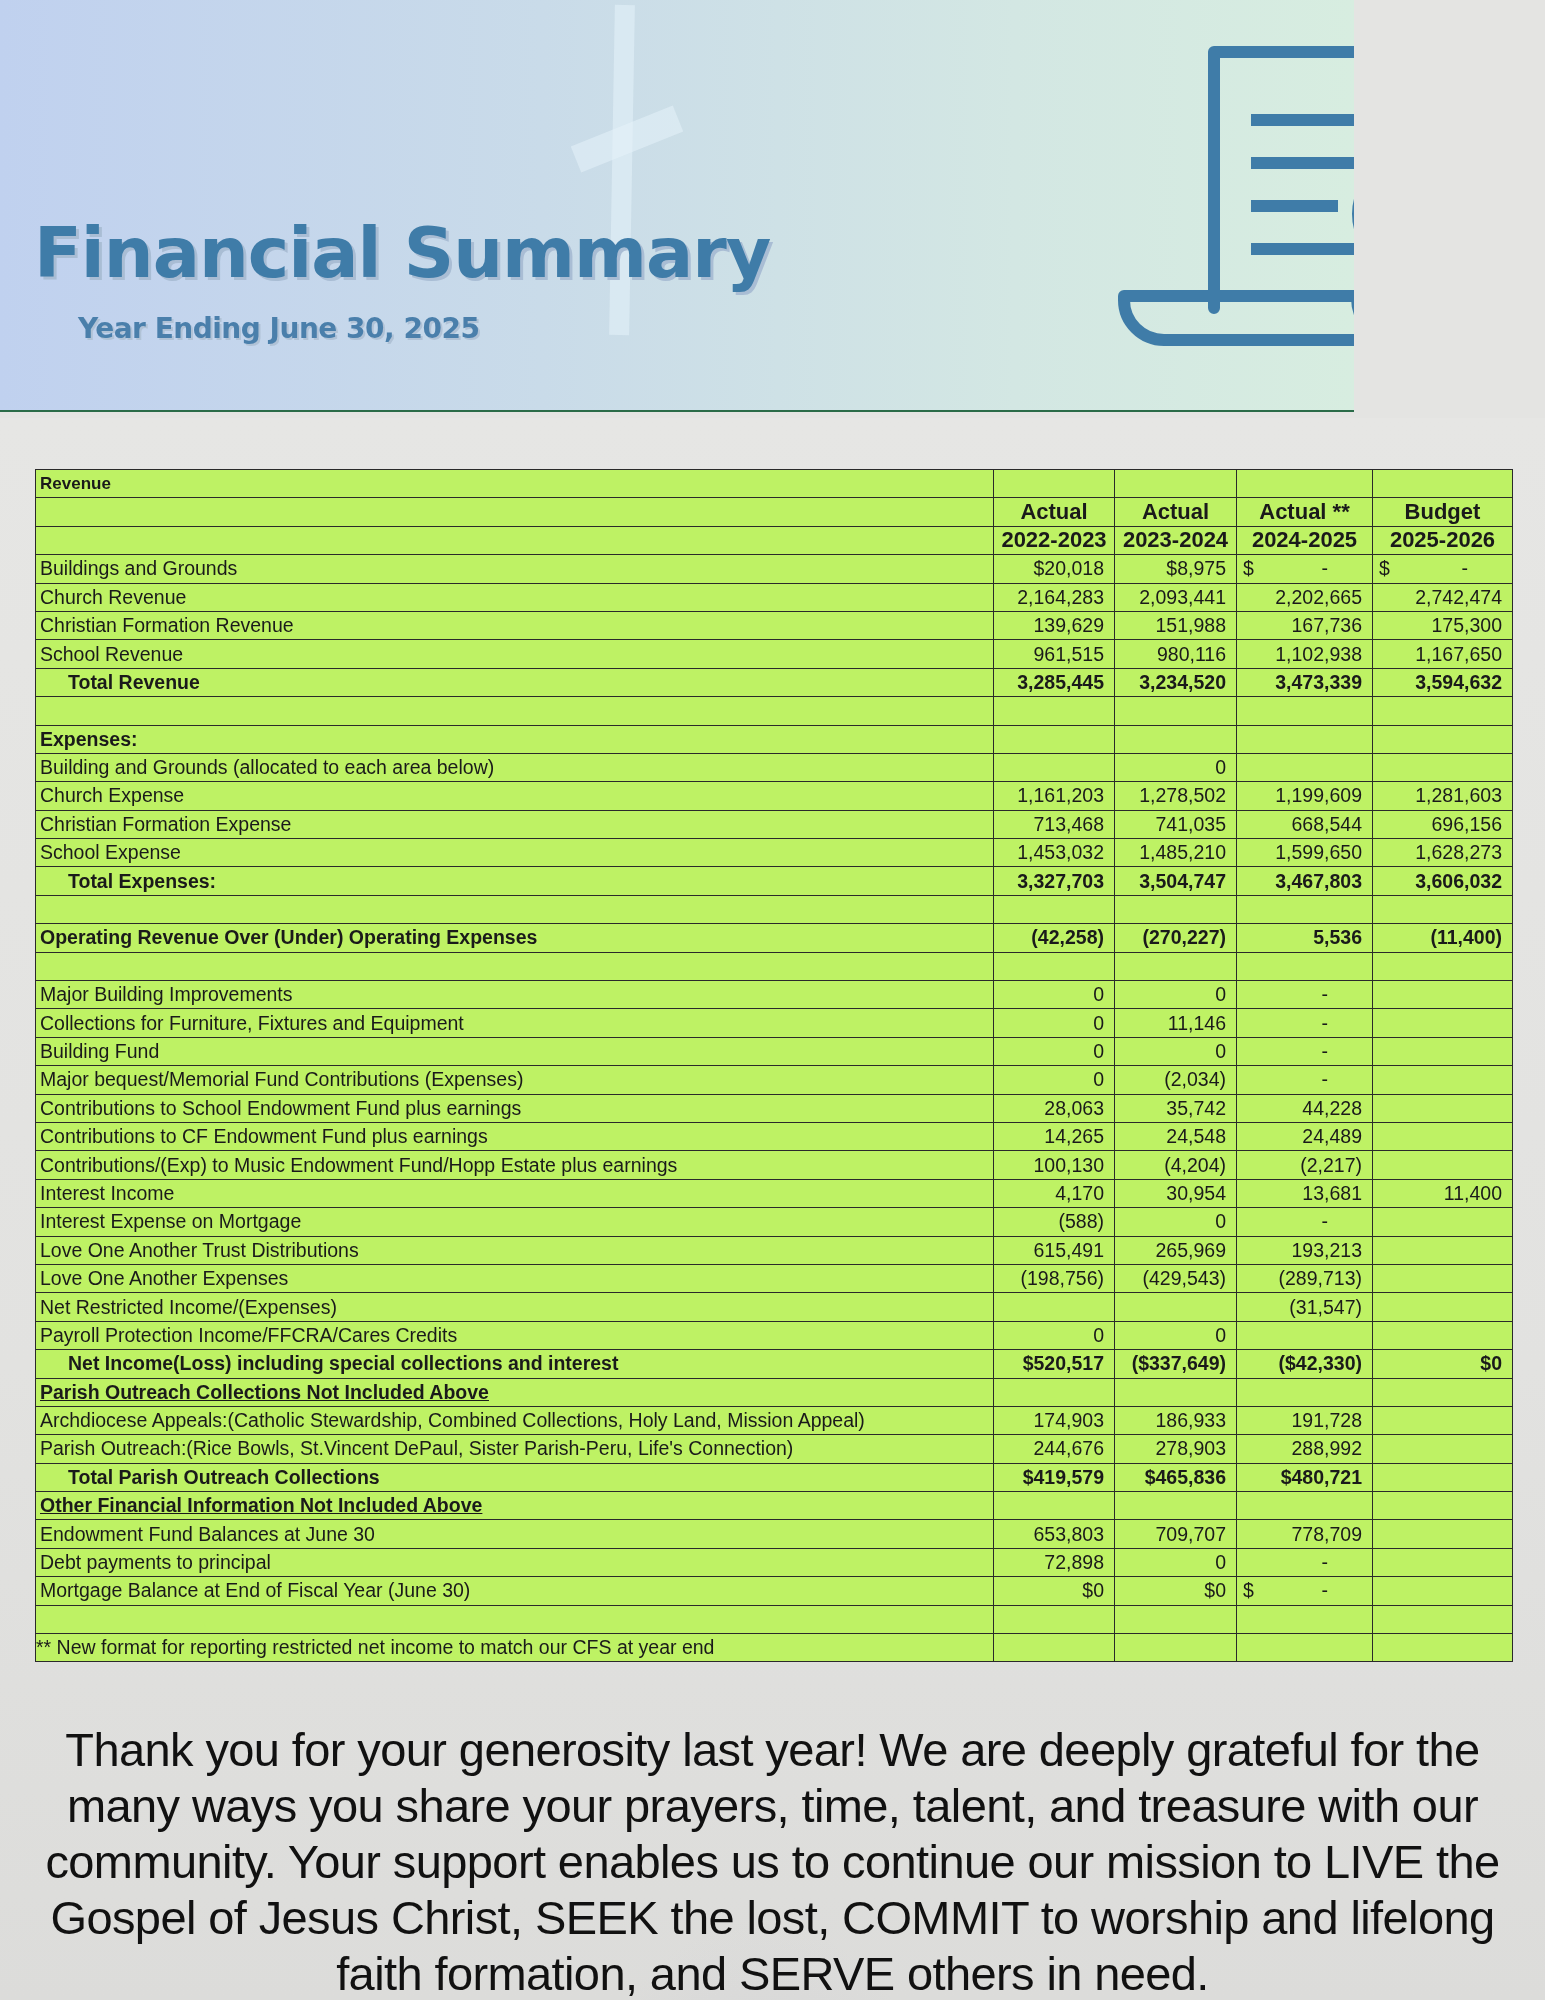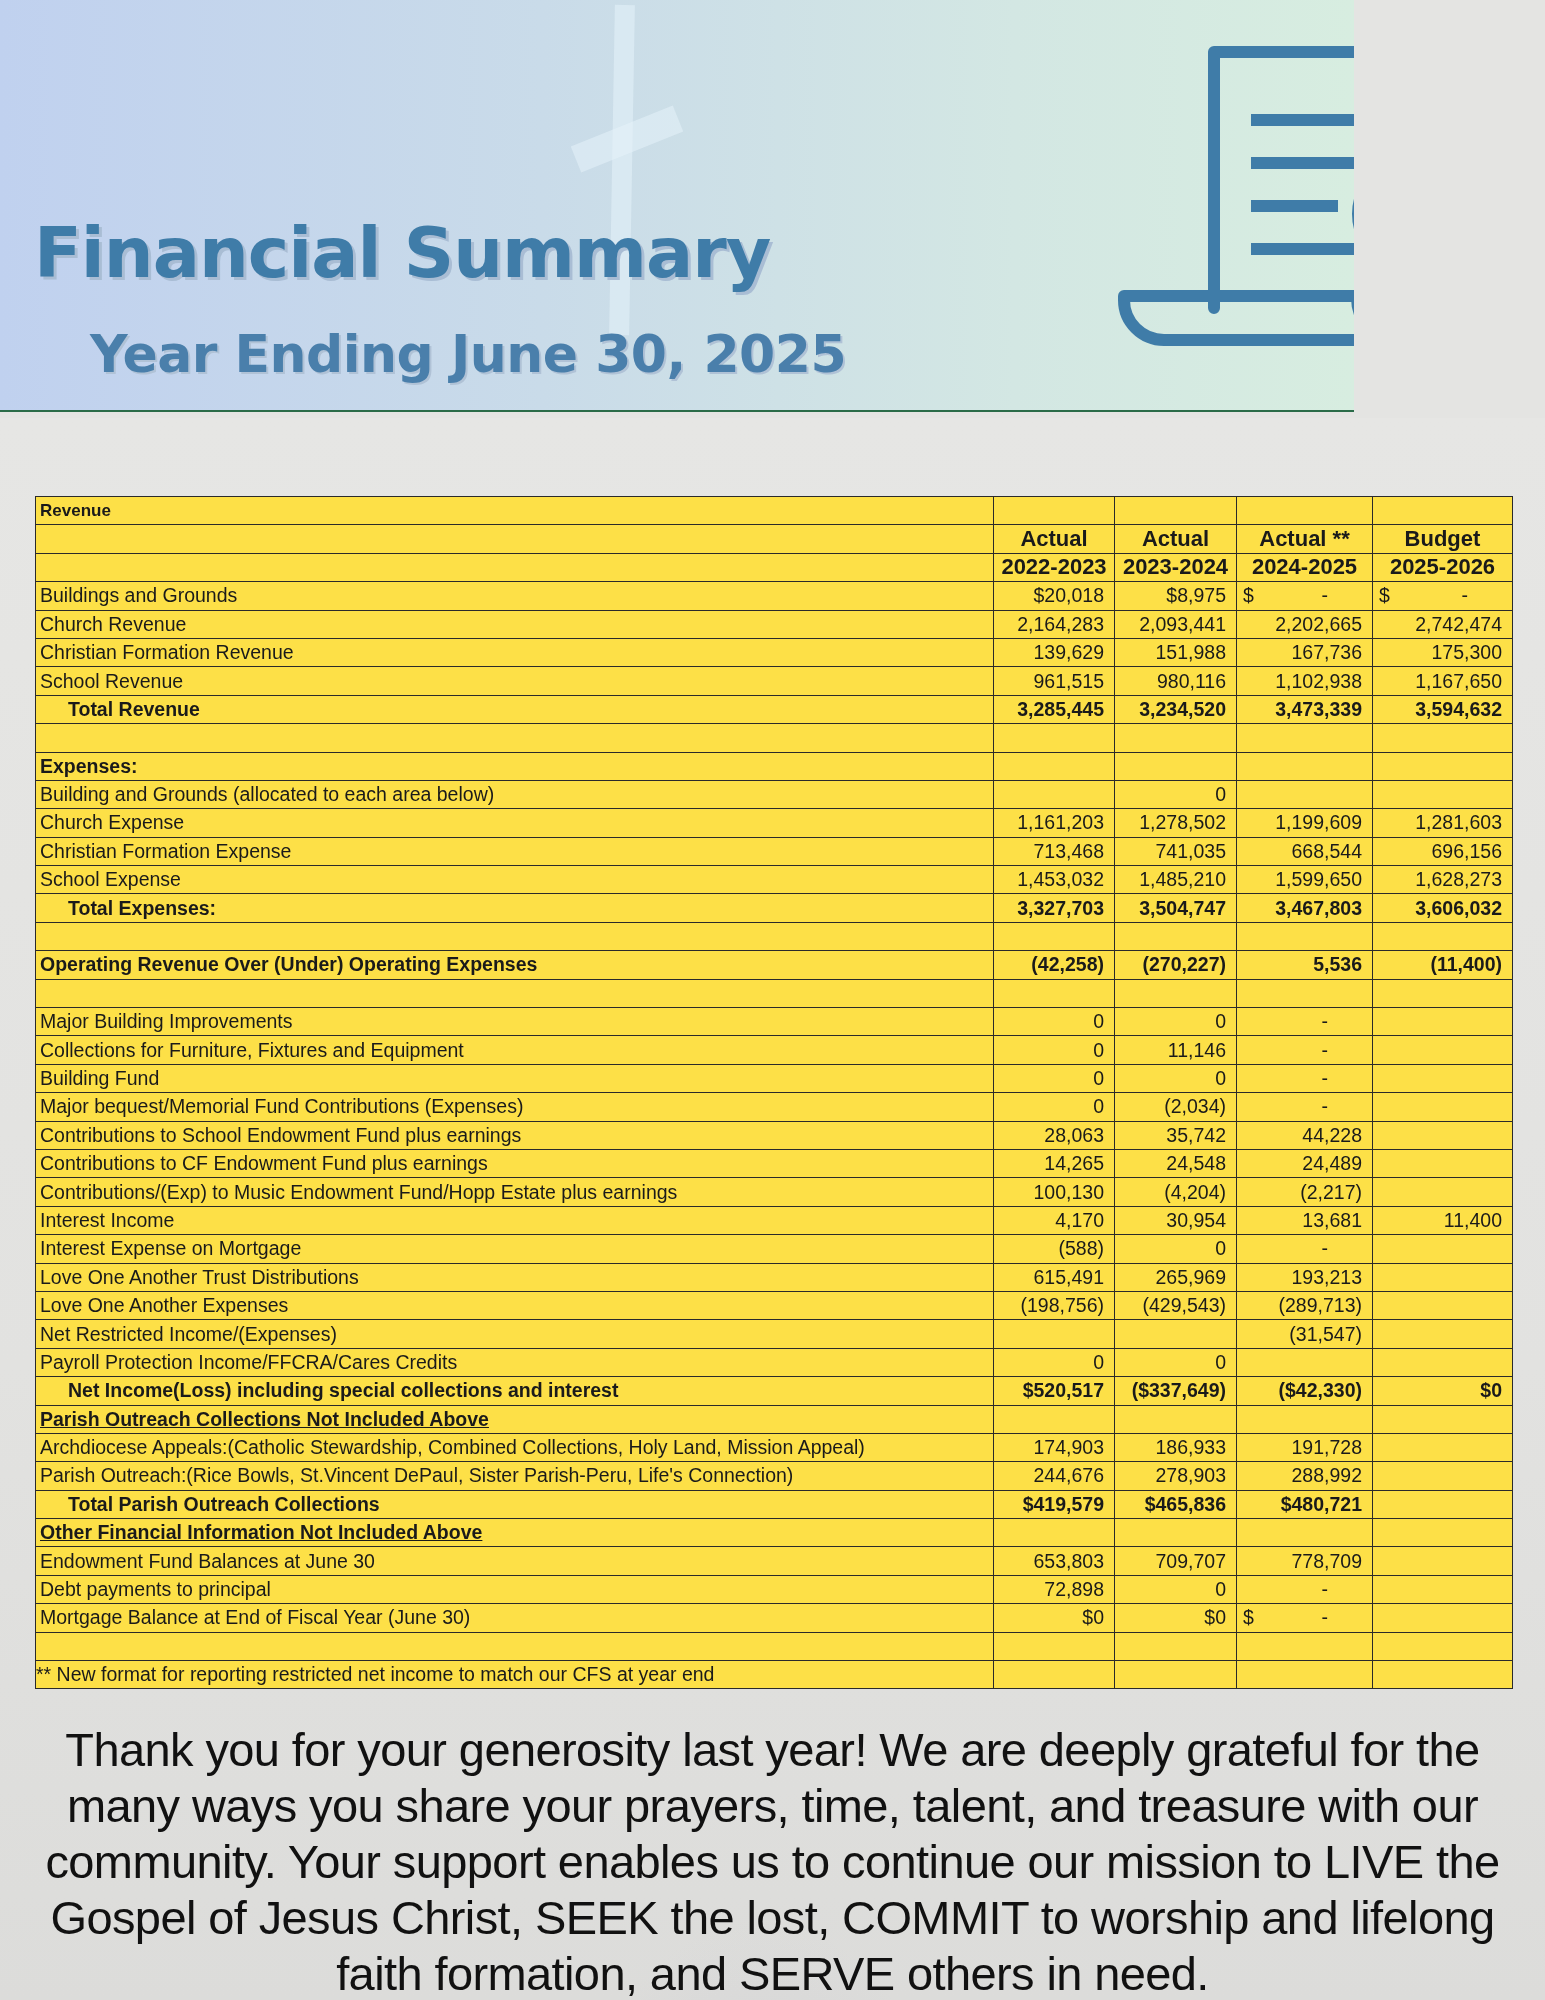--- a/index.html
+++ b/index.html
@@ -23,30 +23,30 @@
   .cross-v { position: absolute; left: 612px; top: 5px; width: 20px; height: 330px; background: rgba(230,242,250,0.55); transform: rotate(1deg); }
   .cross-h { position: absolute; left: 572px; top: 125px; width: 110px; height: 28px; background: rgba(230,242,250,0.55); transform: rotate(-22deg); }
   .header-rule { position: absolute; left: 0; top: 410px; width: 1545px; height: 7px; background: #2a6b48; }
   .title {
     position: absolute; left: 34px; top: 212px; margin: 0;
     font-family: "DejaVu Sans", sans-serif; font-weight: bold; font-size: 70px;
     letter-spacing: -1px; color: #3f7ca8;
     text-shadow: 3px 3px 0 #a9bdd4;
   }
   .subtitle {
-    position: absolute; left: 78px; top: 312px; margin: 12px;
-    font-family: "DejaVu Sans", sans-serif; font-size: 52px; color: #4a7fab;
+    position: absolute; left: 78px; top: 312px; margin: 0;
+    font-family: "DejaVu Sans", sans-serif; font-size: 28px; color: #4a7fab;
     text-shadow: 2px 2px 0 #b0c2d6; letter-spacing: -0.5px;
   }
   .doc-icon { position: absolute; left: 1118px; top: 46px; width: 364px; height: 322px; }
 
   table.fin {
     position: absolute; left: 35px; top: 469px; width: 1477px;
-    border-collapse: collapse; background: #fde047; table-layout: fixed;
-    font-family: "Liberation Sans", sans-serif; font-size: 19.5px; color: #1a1a1a; margin-top: 27px;
+    border-collapse: collapse; background: #bef264; table-layout: fixed;
+    font-family: "Liberation Sans", sans-serif; font-size: 19.5px; color: #1a1a1a;
   }
   table.fin td { border: 1.5px solid #2a2a2a; height: 27.4px; padding: 0 6px; white-space: nowrap; overflow: hidden; }
   table.fin td.lbl { text-align: left; padding-left: 4px; }
   table.fin td.num { text-align: right; padding-right: 10px; }
   table.fin td.hdr { text-align: center; font-weight: bold; font-size: 22px; }
   table.fin tr.bold td { font-weight: bold; }
   table.fin tr.indent td.lbl { padding-left: 32px; }
   table.fin tr.ul td.lbl span { text-decoration: underline; }
   table.fin td.section { font-weight: bold; font-size: 17px; }
   table.fin td .dollar { float: left; }

